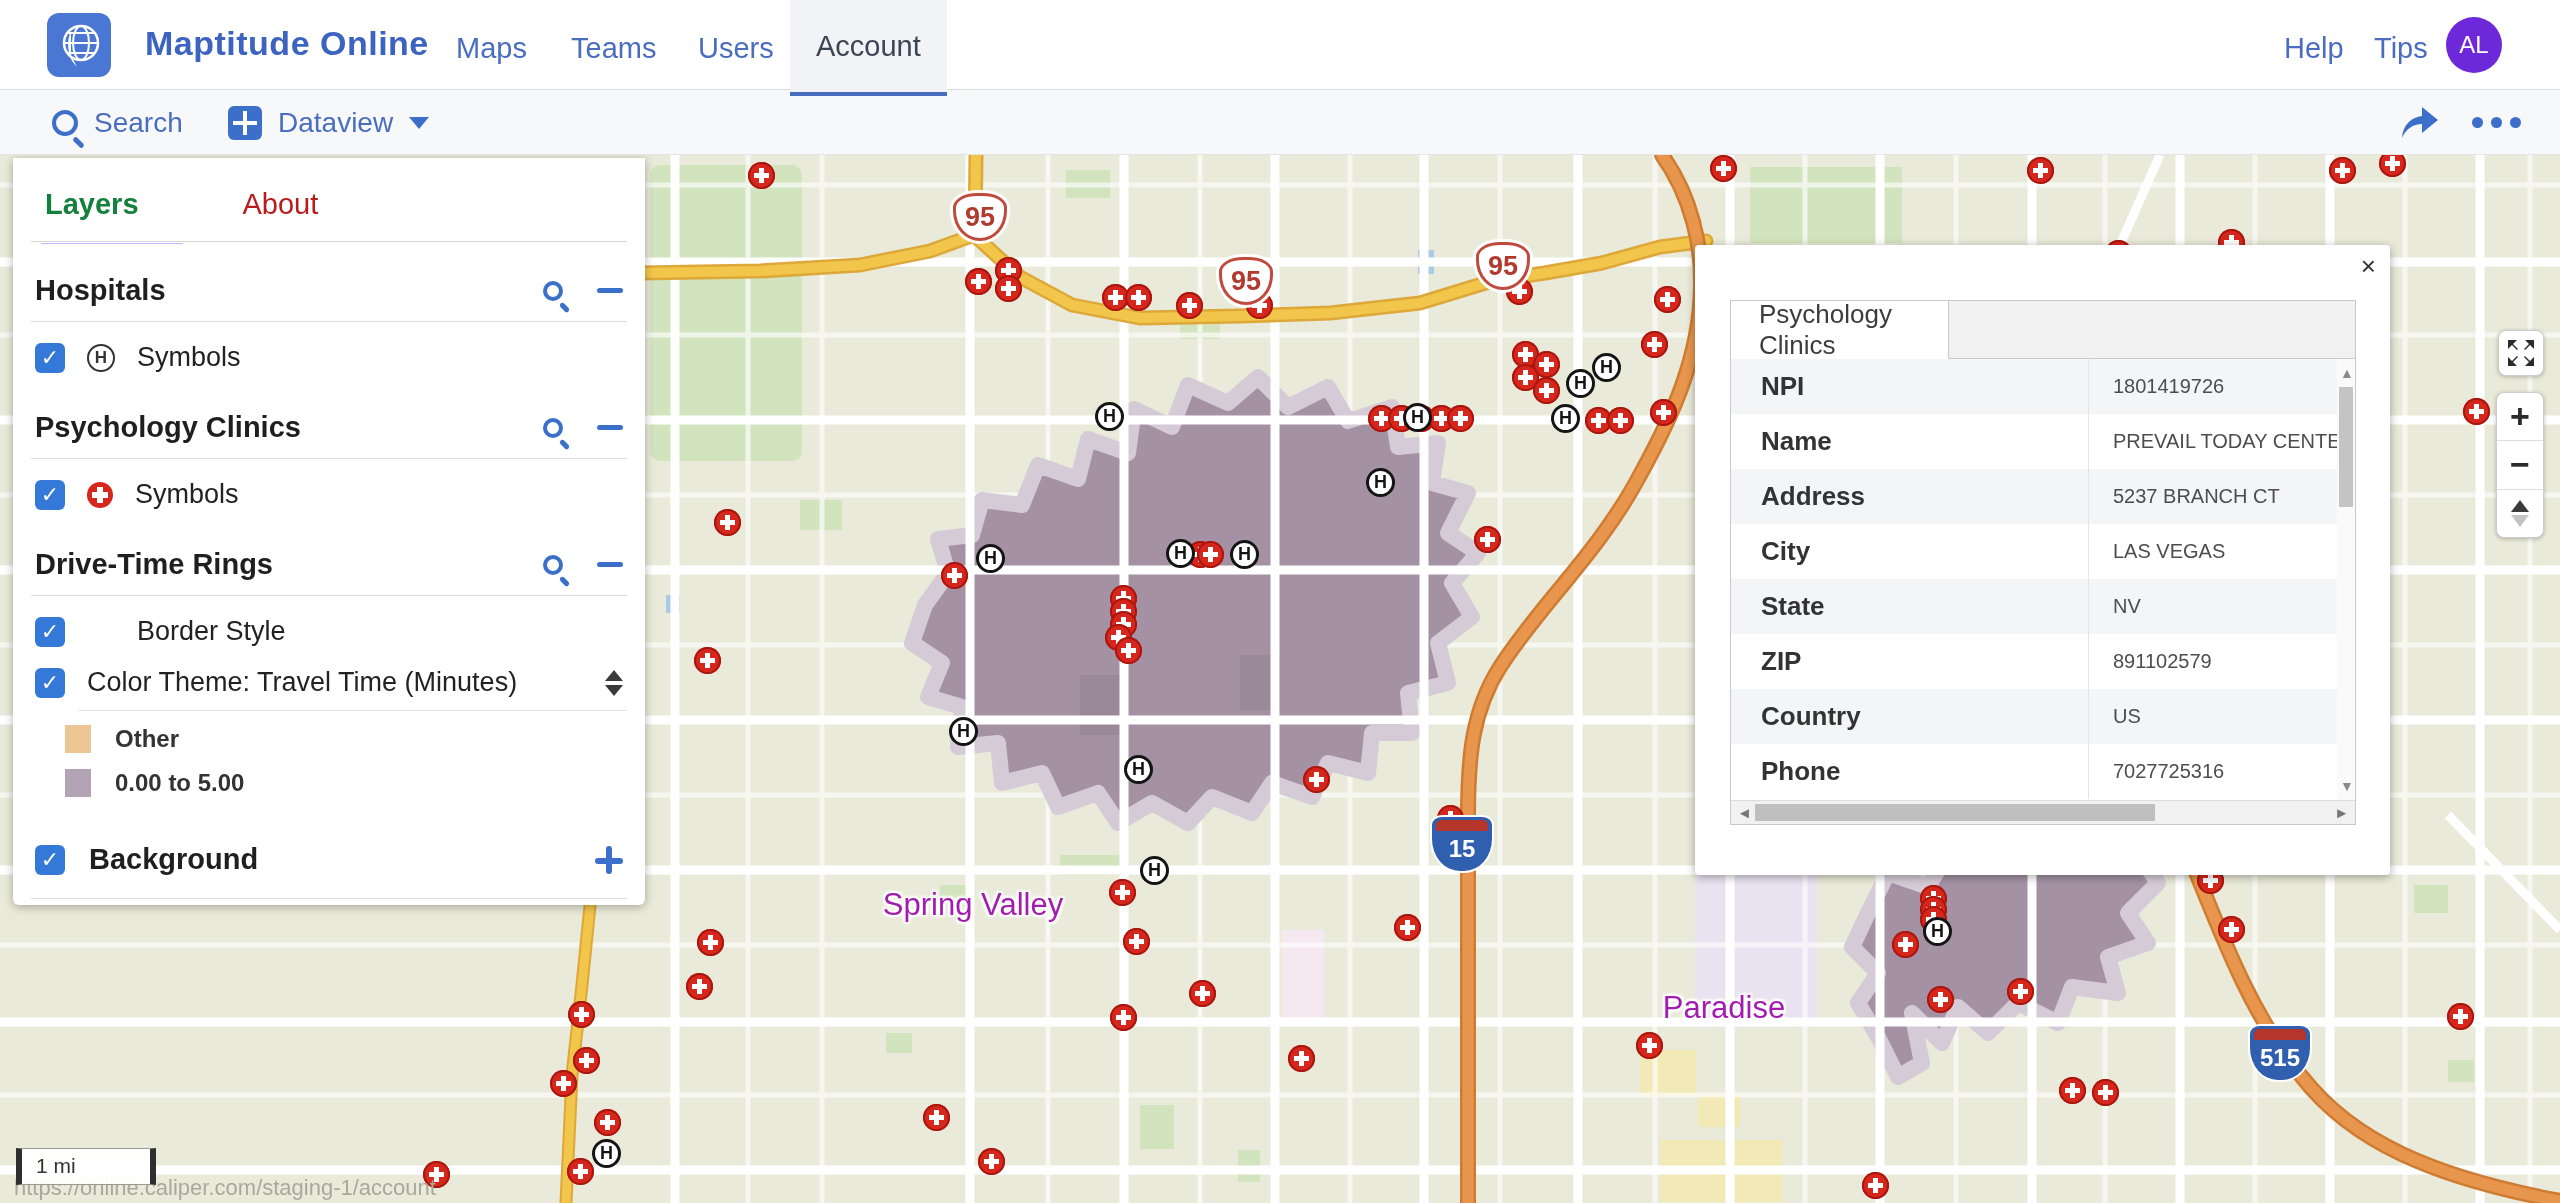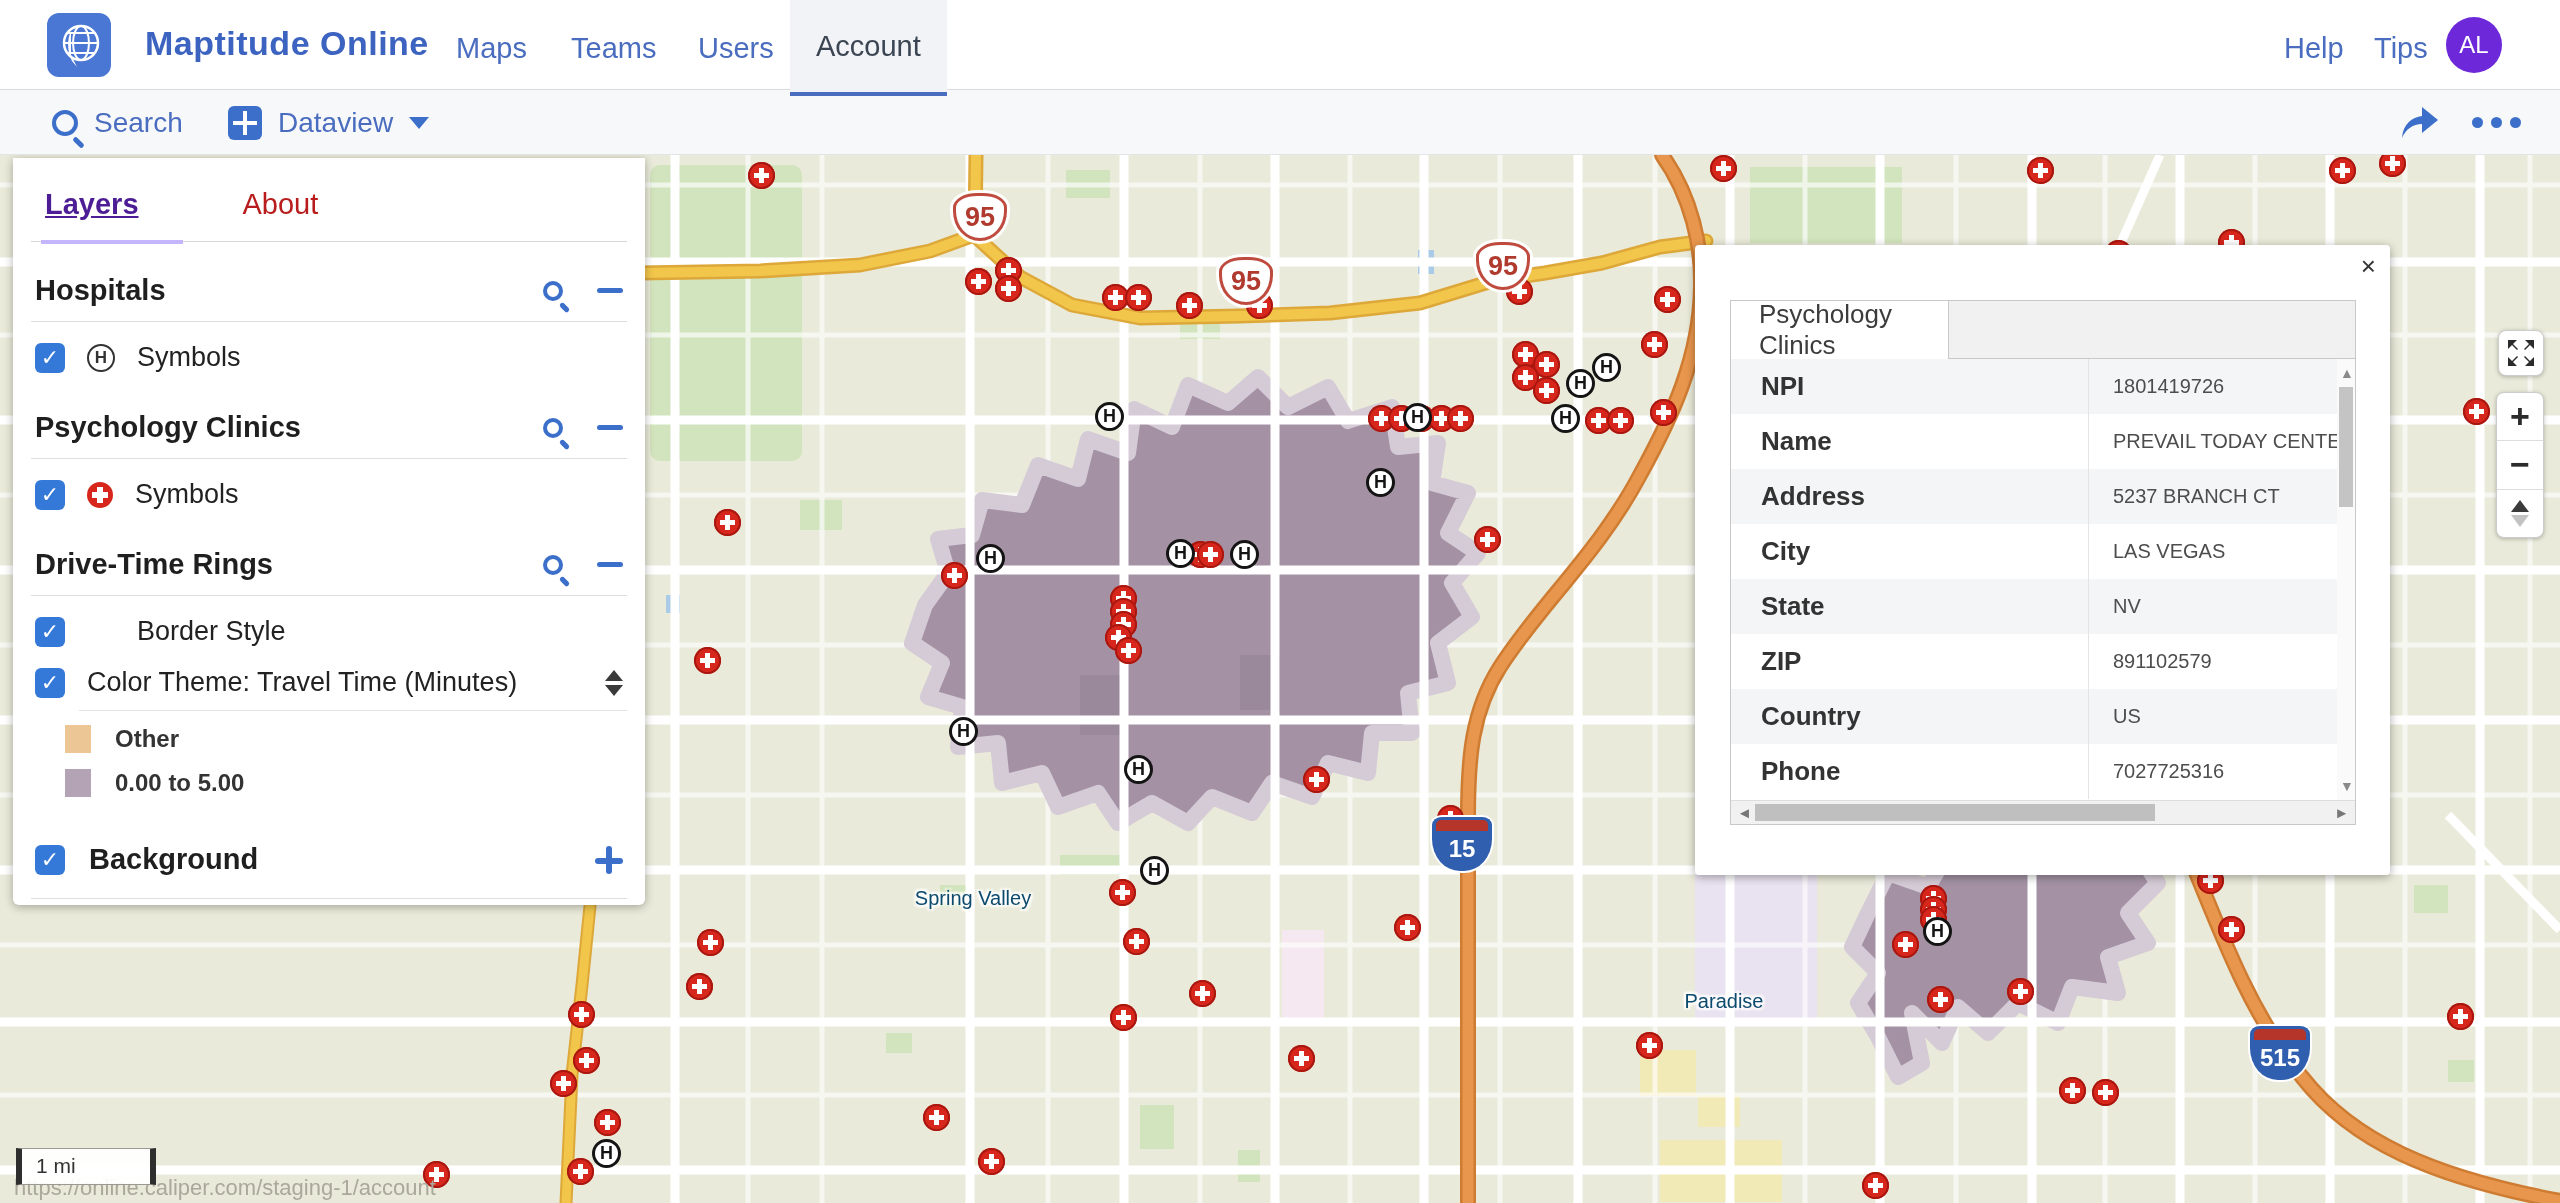--- a/index.html
+++ b/index.html
@@ -25,21 +25,21 @@
   .dots { display:flex; gap:8px; }
   .dots i { width:11px; height:11px; border-radius:50%; background:#3b6fc9; }
 
   
   .map { position:absolute; top:155px; left:0; width:2560px; height:1048px; background:#e9ead9; overflow:hidden; z-index:1; }
   .marker-layer { position:absolute; inset:0; z-index:5; }
   .clinic-marker { position:absolute; width:27px; height:27px; border-radius:50%; background:#d7261c; box-shadow:inset 0 0 0 2px #a8170f; }
   .clinic-marker::before { content:""; position:absolute; left:6px; top:11px; width:15px; height:5px; background:#fff; }
   .clinic-marker::after { content:""; position:absolute; left:11px; top:6px; width:5px; height:15px; background:#fff; }
   .hospital-marker { position:absolute; width:29px; height:29px; border-radius:50%; background:#fff; border:3px solid #141414; color:#141414; font-size:18px; font-weight:bold; display:flex; align-items:center; justify-content:center; }
-  .place-label { position:absolute; font-size:20px; color:#0c4a6e; white-space:nowrap; text-shadow:-2px -2px 2px #fff,2px -2px 2px #fff,-2px 2px 2px #fff,2px 2px 2px #fff,0 0 6px #fff; z-index:4; }
+  .place-label { position:absolute; font-size:31px; color:#a21caf; white-space:nowrap; text-shadow:-2px -2px 2px #fff,2px -2px 2px #fff,-2px 2px 2px #fff,2px 2px 2px #fff,0 0 6px #fff; z-index:4; }
   .shield { position:absolute; z-index:6; display:flex; align-items:center; justify-content:center; }
   .shield.us { width:54px; height:48px; background:#fff; border:3px solid #bf4a3e; color:#b03a2e; font-size:27px; font-weight:bold; border-radius:45% 45% 50% 50% / 30% 30% 62% 62%; box-shadow:0 0 0 3px rgba(255,255,255,.95); }
   .shield.interstate { width:60px; height:54px; background:#2f5fae; color:#fff; font-size:24px; font-weight:bold; border-radius:10px 10px 28px 28px / 8px 8px 32px 32px; box-shadow:0 0 0 2px #fff; }
   .shield.interstate::before { content:""; position:absolute; left:4px; right:4px; top:3px; height:11px; background:#b5352a; border-radius:5px 5px 0 0; }
   .shield.interstate span { margin-top:10px; }
 
   
   .scalebar { position:absolute; left:16px; bottom:18px; width:140px; height:37px; background:rgba(255,255,255,.92); border:1px solid #9a9a92; border-left:6px solid #2e2e2e; border-right:6px solid #2e2e2e; font-size:21px; color:#333; padding:5px 0 0 14px; z-index:8; }
   .status-url { position:absolute; left:14px; bottom:2px; font-size:22px; color:#a9a89b; z-index:7; }
   .attribution { position:absolute; right:8px; bottom:6px; background:rgba(255,255,255,.9); border-radius:6px; padding:6px 16px; font-size:24px; color:#3c3c3c; z-index:8; white-space:nowrap; }
@@ -51,21 +51,21 @@
   .zoom-ctrl .zc { flex:1; display:flex; align-items:center; justify-content:center; font-size:34px; font-weight:bold; color:#2b2b2b; cursor:pointer; }
   .zoom-ctrl .zc + .zc { border-top:1px solid #ddd; }
   .spin { display:flex; flex-direction:column; align-items:center; gap:3px; }
   .tri-up { width:0; height:0; border-left:9px solid transparent; border-right:9px solid transparent; border-bottom:12px solid #3a3a3a; }
   .tri-down { width:0; height:0; border-left:9px solid transparent; border-right:9px solid transparent; border-top:12px solid #c3c3c3; }
 
   
   .layers-panel { position:absolute; left:13px; top:158px; width:632px; height:747px; background:#fff; border-radius:0 0 6px 6px; box-shadow:0 2px 10px rgba(0,0,0,.3); z-index:30; padding:0 18px; }
   .lp-tabs { display:flex; gap:60px; padding:30px 10px 0 10px; position:relative; height:84px; border-bottom:1px solid #d7d7d7; }
   .lp-tab { font-size:29px; color:#b91c1c; cursor:pointer; padding-bottom:18px; }
-  .lp-tab.active { color:#4c1d95; font-weight:bold; border-bottom:4px solid #c4b5fd; margin-bottom:-3px; padding-left:4px; padding-right:44px;text-decoration:underline; }
+  .lp-tab.active { color:#15803d; font-weight:bold; border-bottom:1px solid #c4b5fd; margin-bottom:-3px; padding-left:4px; padding-right:44px; }
   .lp-section-head { display:flex; align-items:center; margin-top:32px; padding:0 4px 14px 4px; border-bottom:1px solid #ddd; }
   .lp-section-head .title { font-size:29px; font-weight:bold; color:#1f1f1f; flex:1; }
   .minus-icon { width:26px; height:5px; background:#3b6fc9; border-radius:3px; margin-left:34px; cursor:pointer; }
   .plus-icon { position:relative; width:28px; height:28px; margin-left:34px; cursor:pointer; }
   .plus-icon::before { content:""; position:absolute; top:12px; left:0; width:28px; height:6px; background:#3b6fc9; border-radius:3px; }
   .plus-icon::after { content:""; position:absolute; left:11px; top:0; height:28px; width:6px; background:#3b6fc9; border-radius:3px; }
   .mag-sm { width:20px; height:20px; border:4px solid #3b6fc9; border-radius:50%; position:relative; cursor:pointer; }
   .mag-sm::after { content:""; position:absolute; width:5px; height:11px; background:#3b6fc9; left:15px; top:17px; transform:rotate(-45deg); border-radius:3px; }
   .lp-row { display:flex; align-items:center; gap:22px; padding:20px 4px 6px 4px; font-size:27px; color:#222; }
   .checkbox { width:30px; height:30px; border-radius:6px; background:#3579d8; color:#fff; font-size:22px; display:flex; align-items:center; justify-content:center; flex:none; cursor:pointer; }

